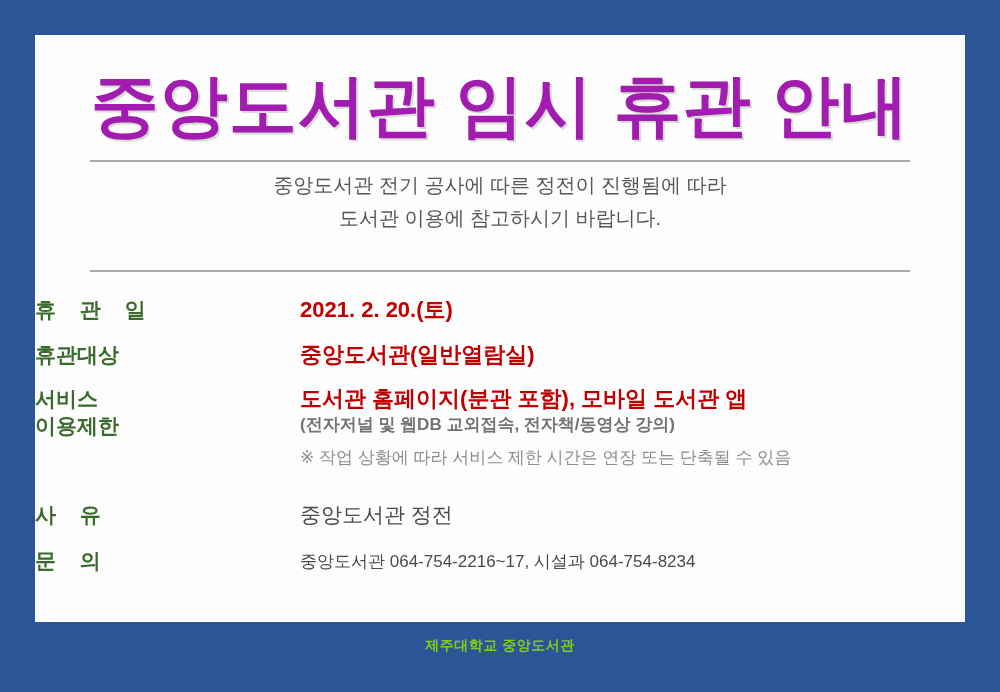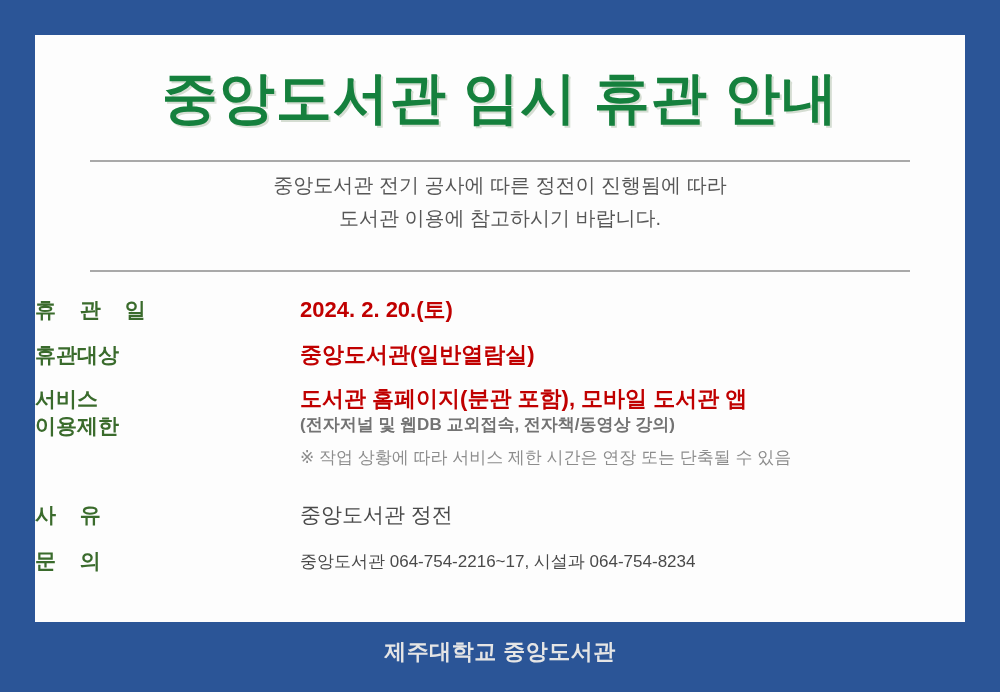--- a/index.html
+++ b/index.html
@@ -33,24 +33,24 @@
     box-sizing: border-box;
   }
 
   
   .title {
     position: absolute;
     left: 0;
     top: 26px;
     width: 930px;
     text-align: center;
-    font-size: 56px;
+    font-size: 68px;
     font-weight: bold;
     letter-spacing: 1px;
-    color: #15803d;
+    color: #a21caf;
     text-shadow: 2px 2px 0 rgba(180, 195, 175, 0.55);
     white-space: nowrap;
   }
 
   
   .divider {
     position: absolute;
     left: 55px;
     width: 820px;
     height: 2px;
@@ -146,22 +146,22 @@
   .row-reason .value { font-size: 21px; }
   .row-contact .value { font-size: 17px; line-height: 28px; }
 
   
   .footer {
     position: absolute;
     left: 0;
     top: 637px;
     width: 1000px;
     text-align: center;
-    color: #e5e5e5;
-    font-size: 22px;
+    color: #84cc16;
+    font-size: 14px;
     font-weight: bold;
     letter-spacing: 0.5px;
     white-space: nowrap;
   }
 </style>
 </head>
 <body>
 
 <div class="poster">
 
@@ -175,21 +175,21 @@
       <span class="ln">중앙도서관 전기 공사에 따른 정전이 진행됨에 따라</span>
       <span class="ln">도서관 이용에 참고하시기 바랍니다.</span>
     </div>
 
     <div class="divider bottom"></div>
 
     <div class="details">
 
       <div class="row row-closed-date">
         <div class="label spaced">휴 관 일</div>
-        <div class="value">2024. 2. 20.(토)</div>
+        <div class="value">2021. 2. 20.(토)</div>
       </div>
 
       <div class="row row-closed-target">
         <div class="label">휴관대상</div>
         <div class="value">중앙도서관(일반열람실)</div>
       </div>
 
       <div class="row row-limited">
         <div class="label">
           <div>서비스</div>

